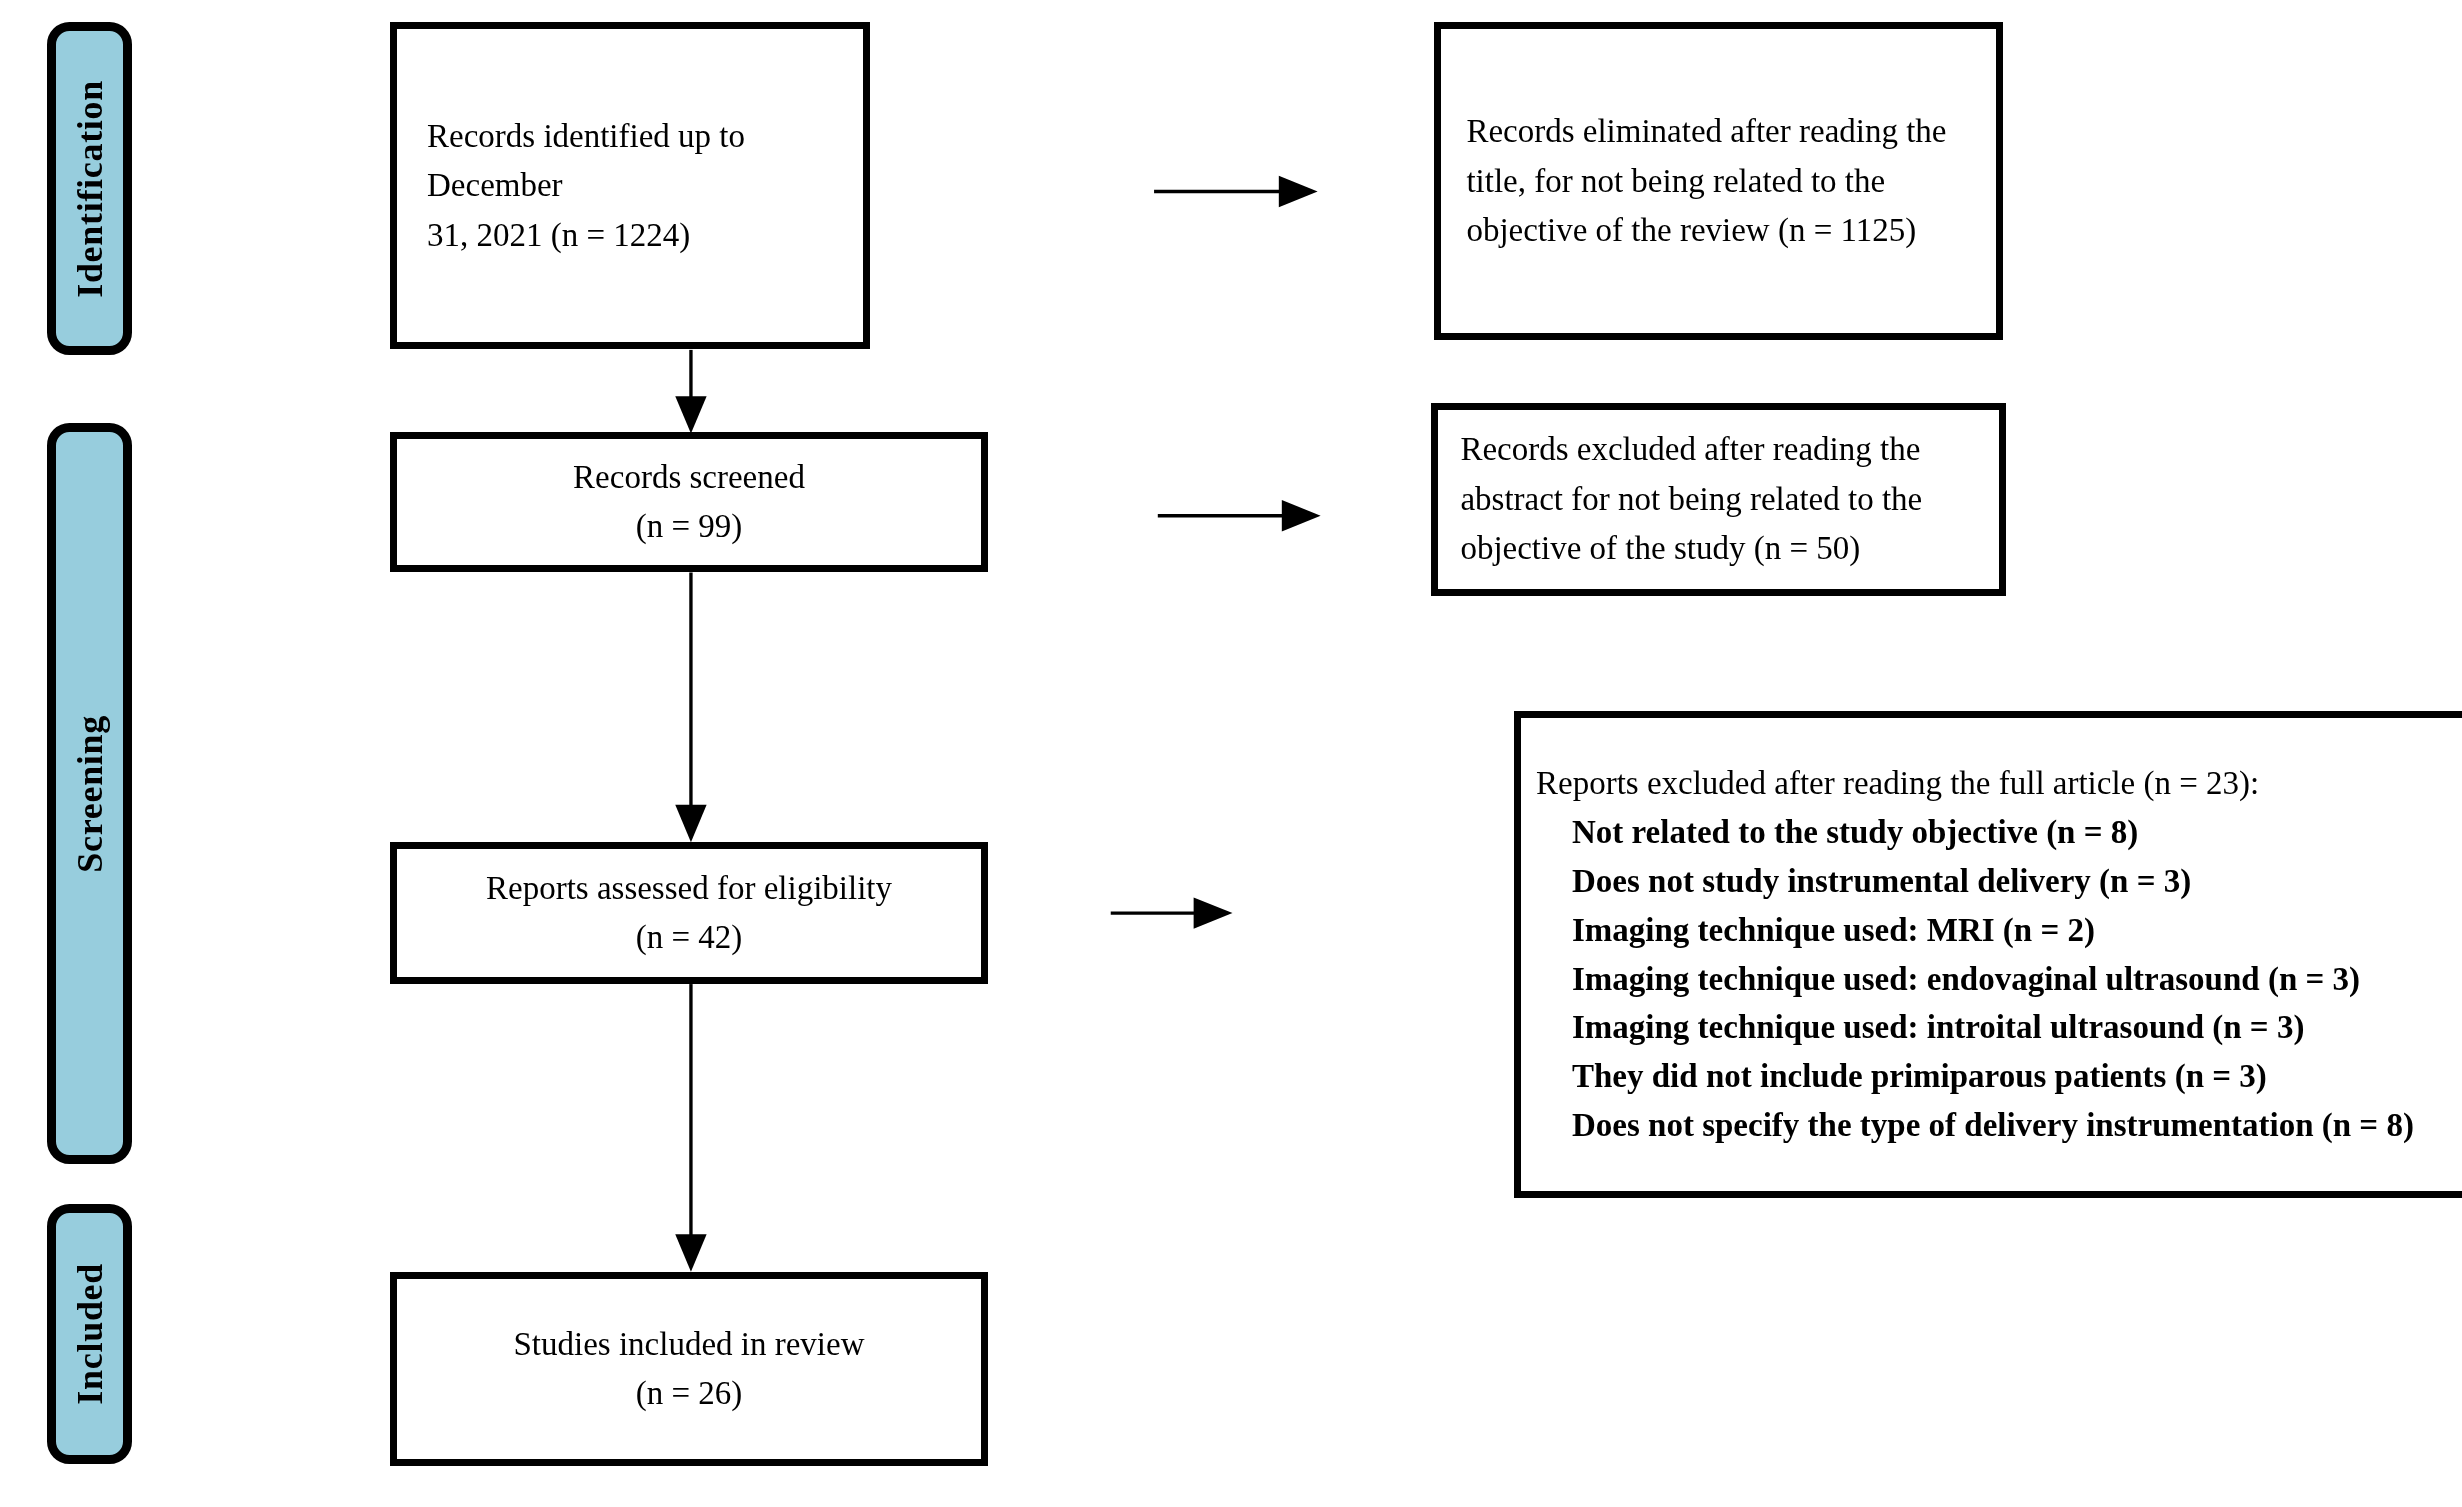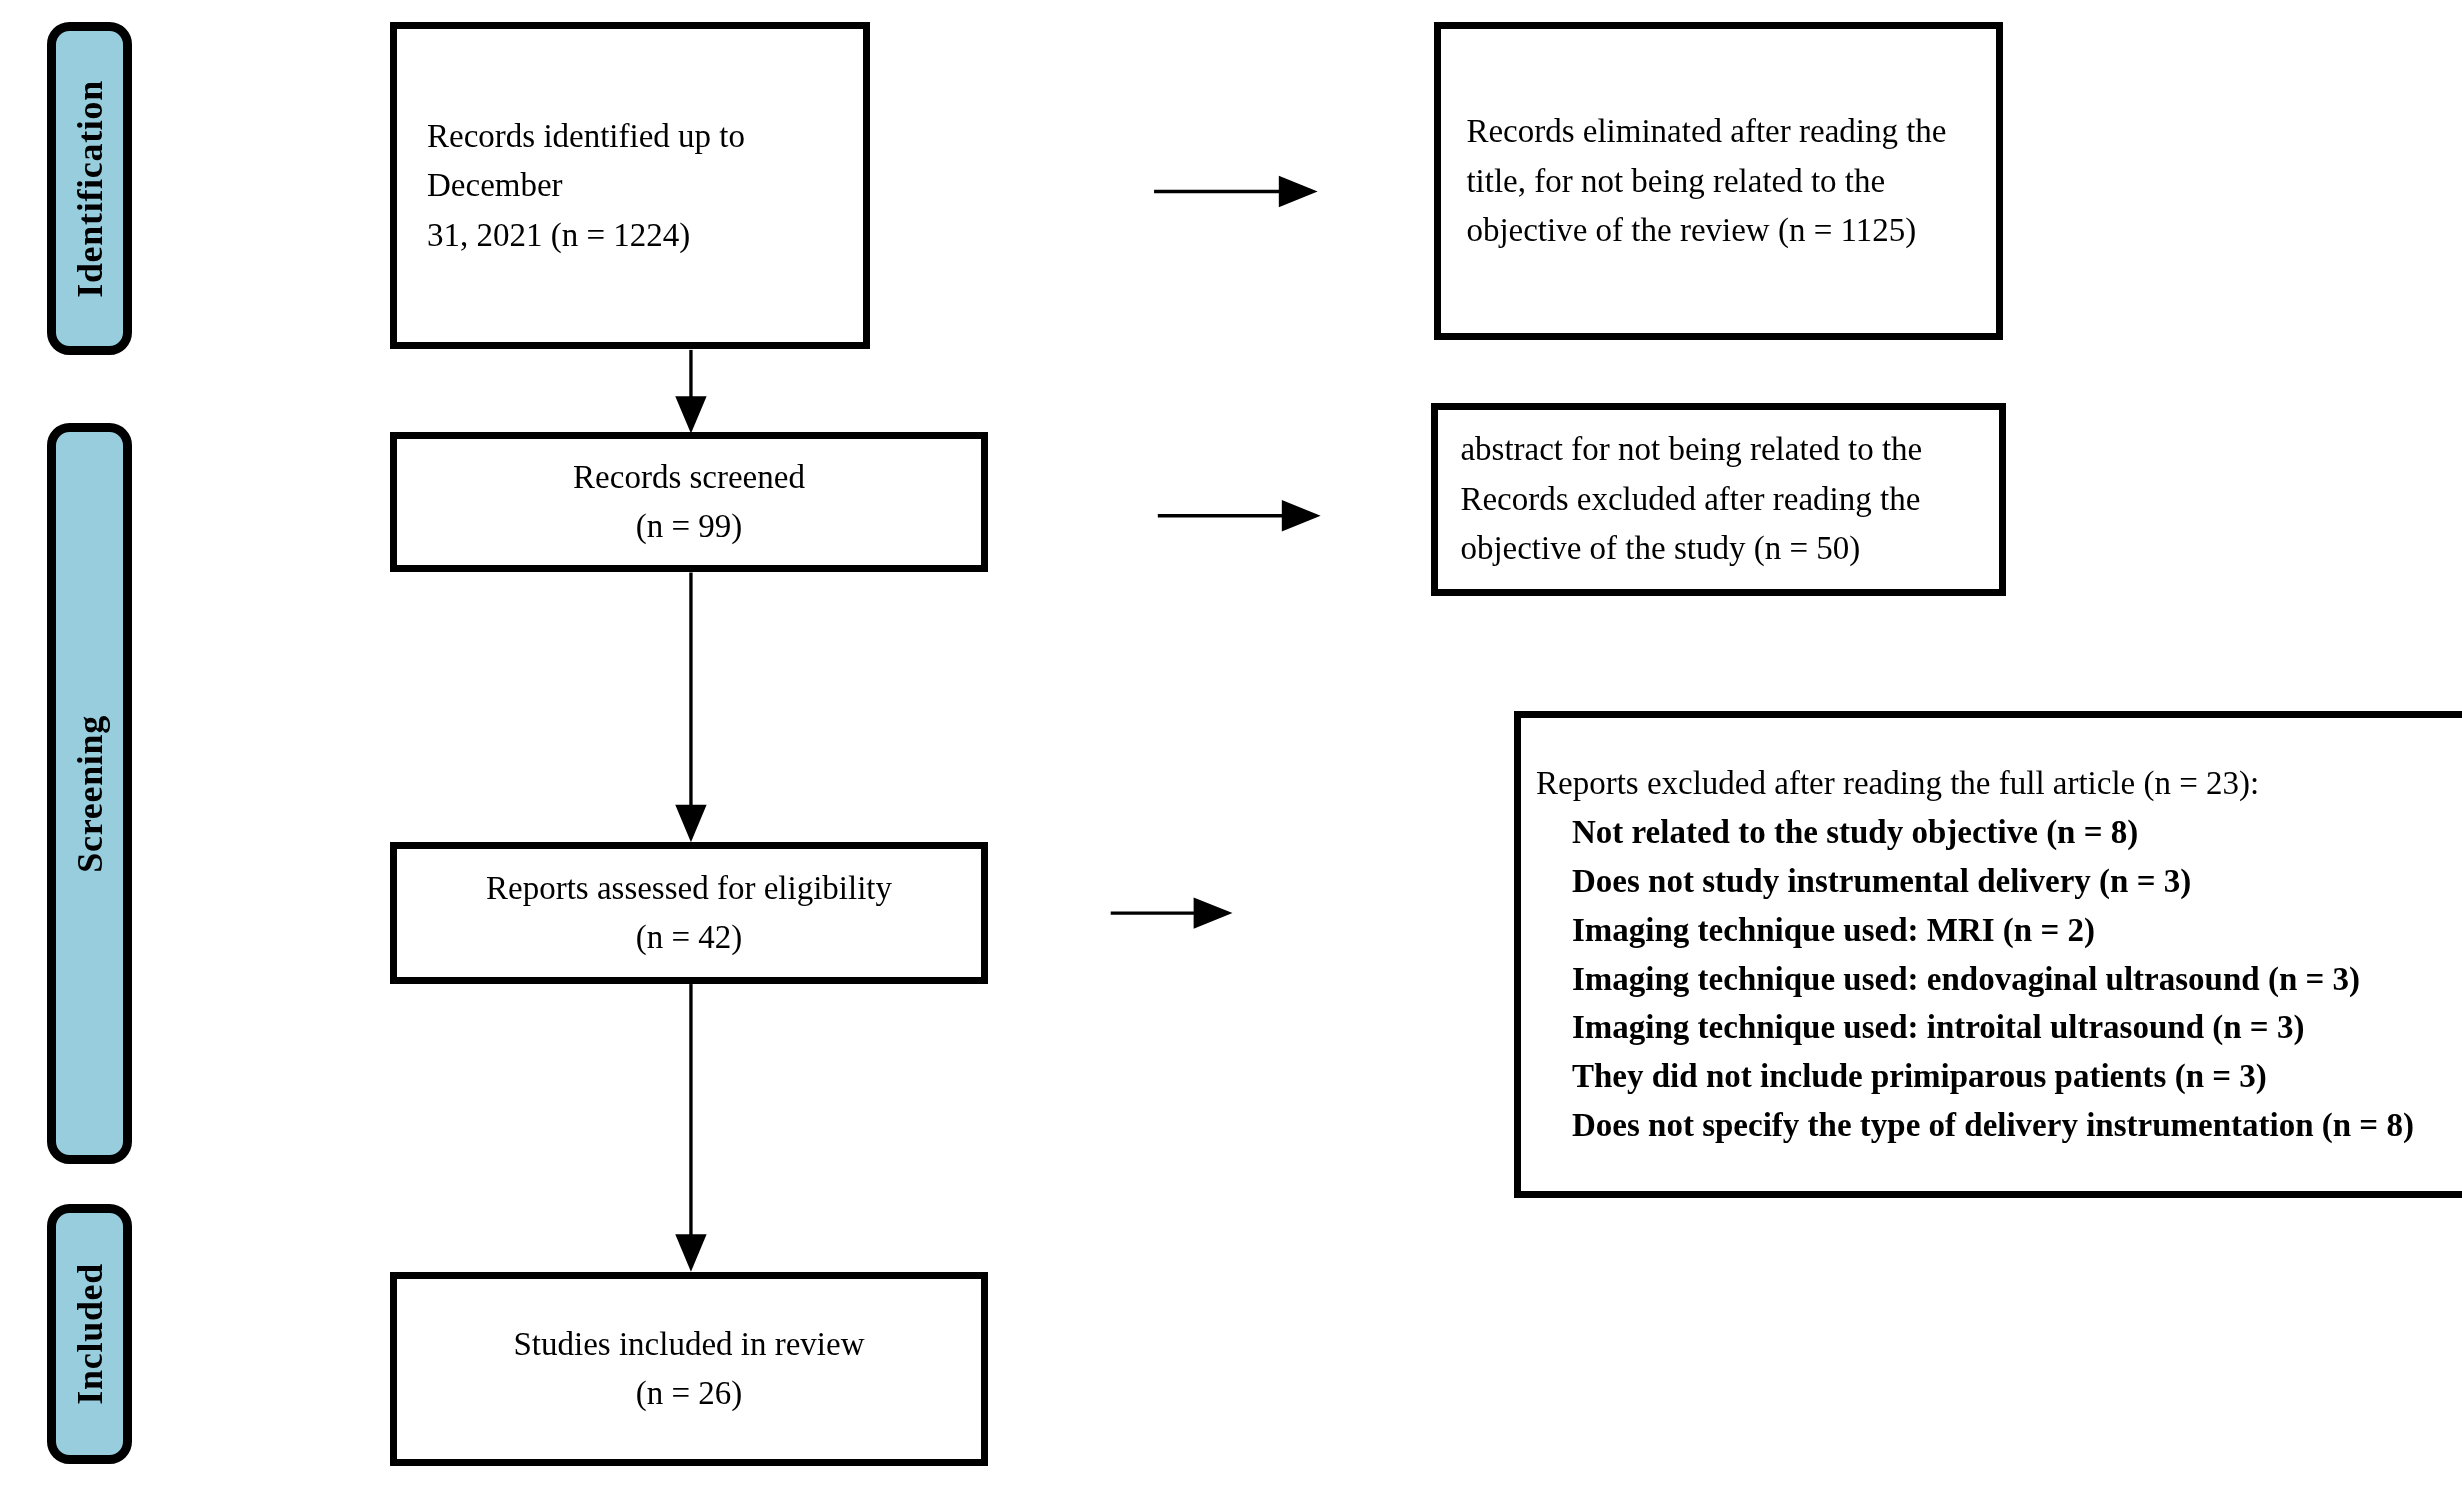--- a/index.html
+++ b/index.html
@@ -109,22 +109,22 @@
     <div>(n = 26)</div>
   </div>
 
   <div class="rbox rbox-1" style="left:1434px; top:22.4px; width:569px; height:318px;">
     <div>Records eliminated after reading the</div>
     <div>title, for not being related to the</div>
     <div>objective of the review (n = 1125)</div>
   </div>
 
   <div class="rbox rbox-2" style="left:1431px; top:403px; width:575px; height:193px;">
+    <div>Records excluded after reading the</div>
     <div>abstract for not being related to the</div>
-    <div>Records excluded after reading the</div>
     <div>objective of the study (n = 50)</div>
   </div>
 
   <div class="rbox rbox-3" style="left:1514px; top:711px; width:994px; height:487px;">
     <div class="rhead">Reports excluded after reading the full article (n = 23):</div>
     <div class="ritem">Not related to the study objective (n = 8)</div>
     <div class="ritem">Does not study instrumental delivery (n = 3)</div>
     <div class="ritem">Imaging technique used: MRI (n = 2)</div>
     <div class="ritem">Imaging technique used: endovaginal ultrasound (n = 3)</div>
     <div class="ritem">Imaging technique used: introital ultrasound (n = 3)</div>

